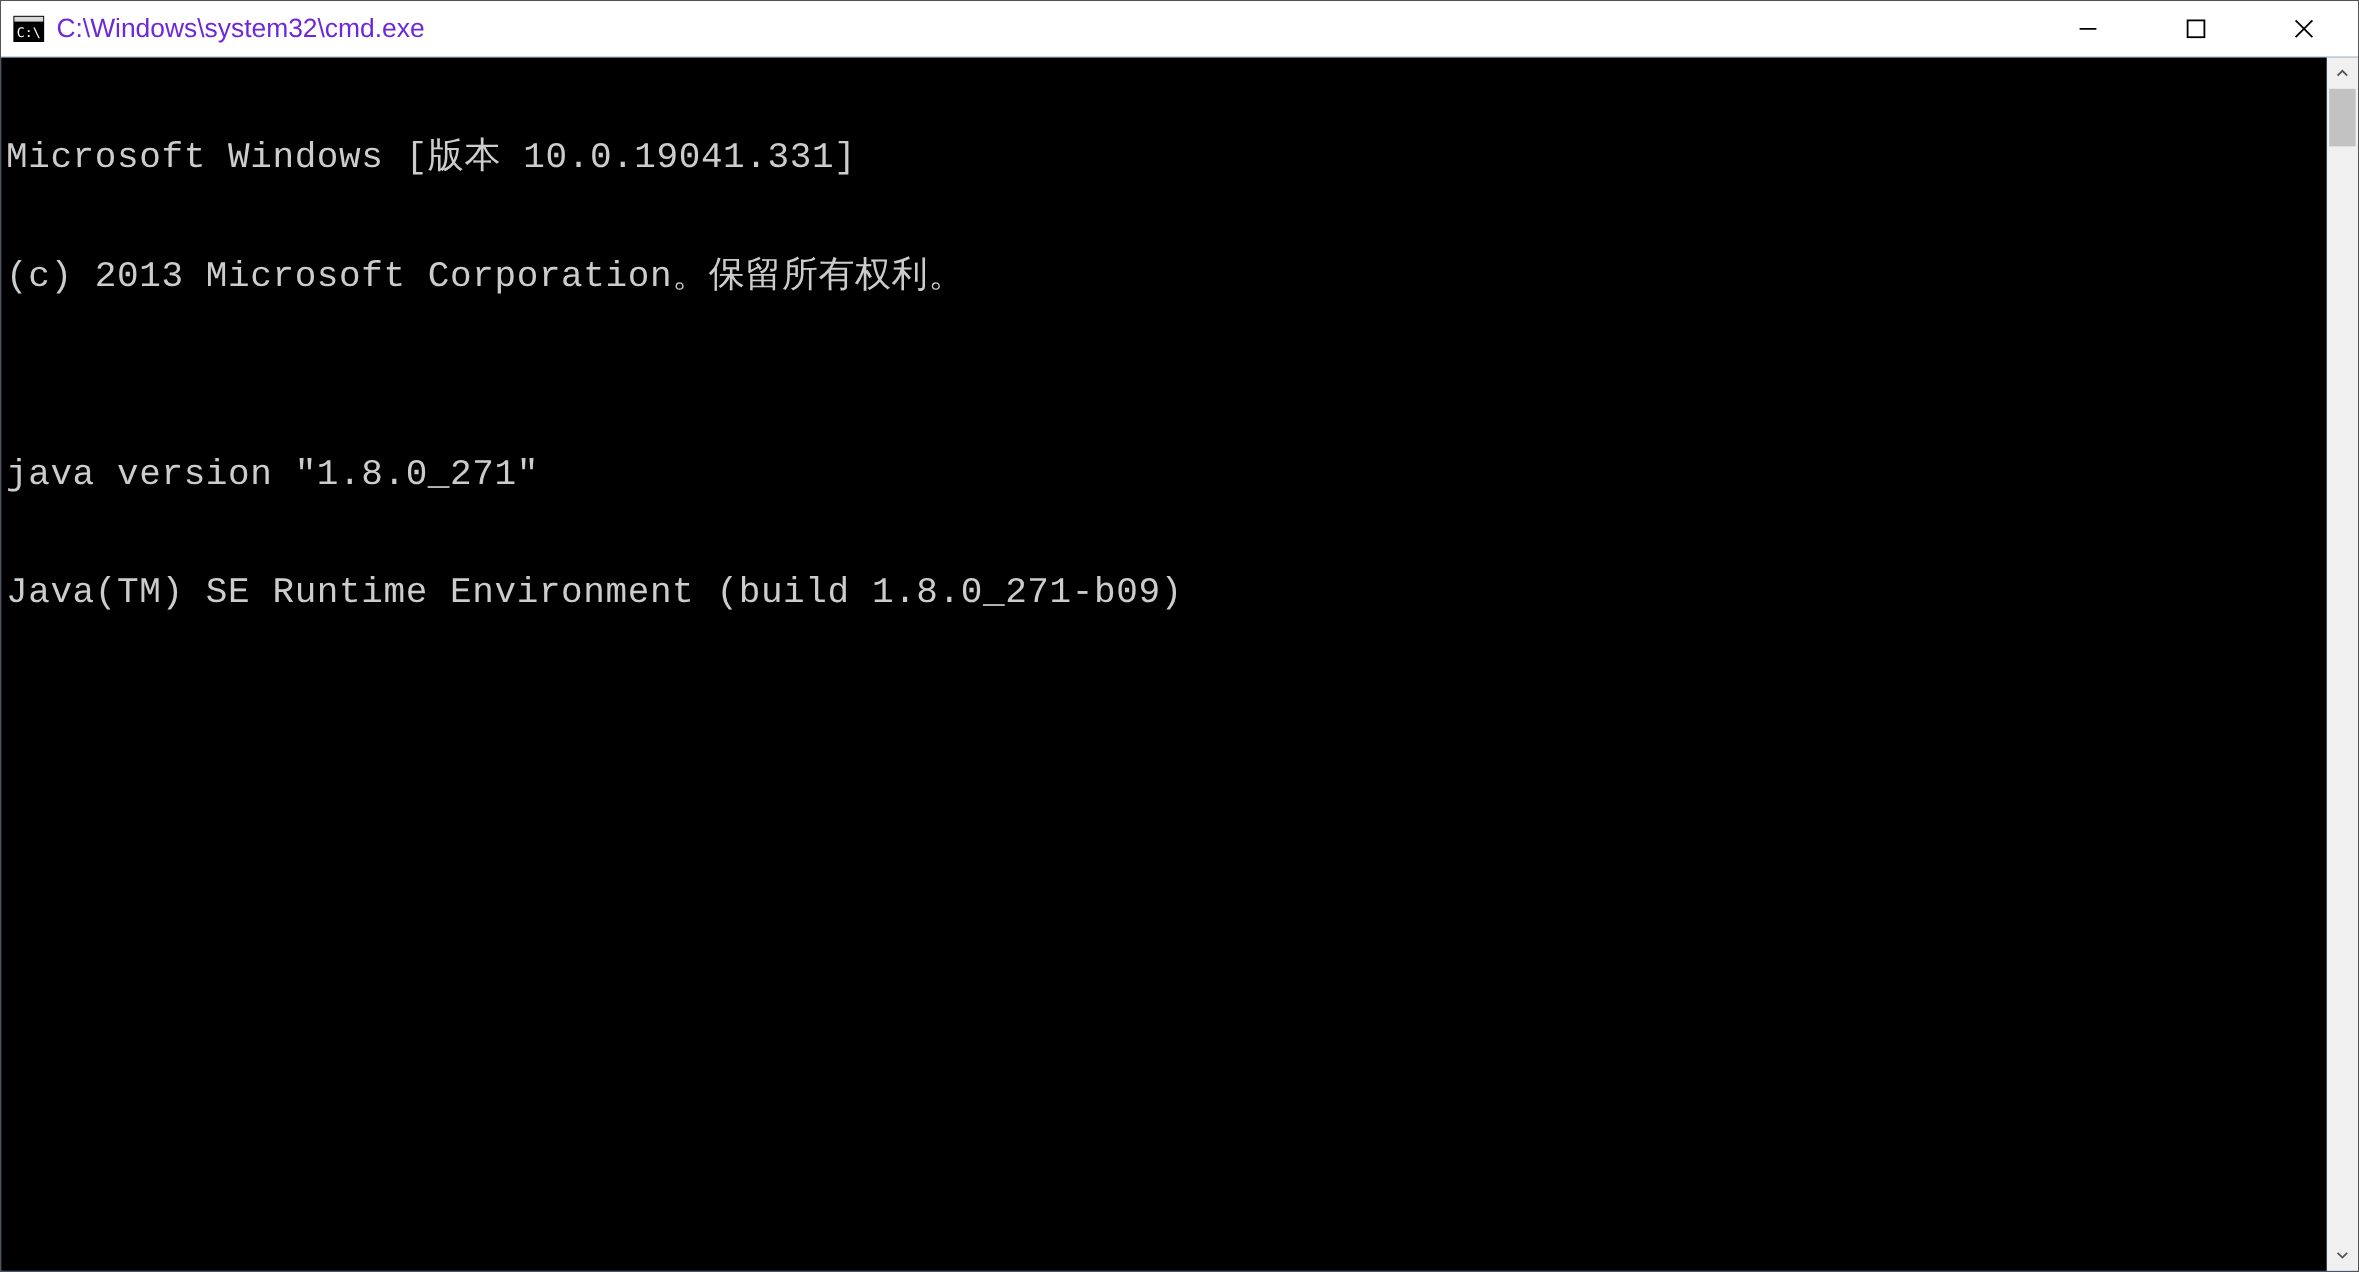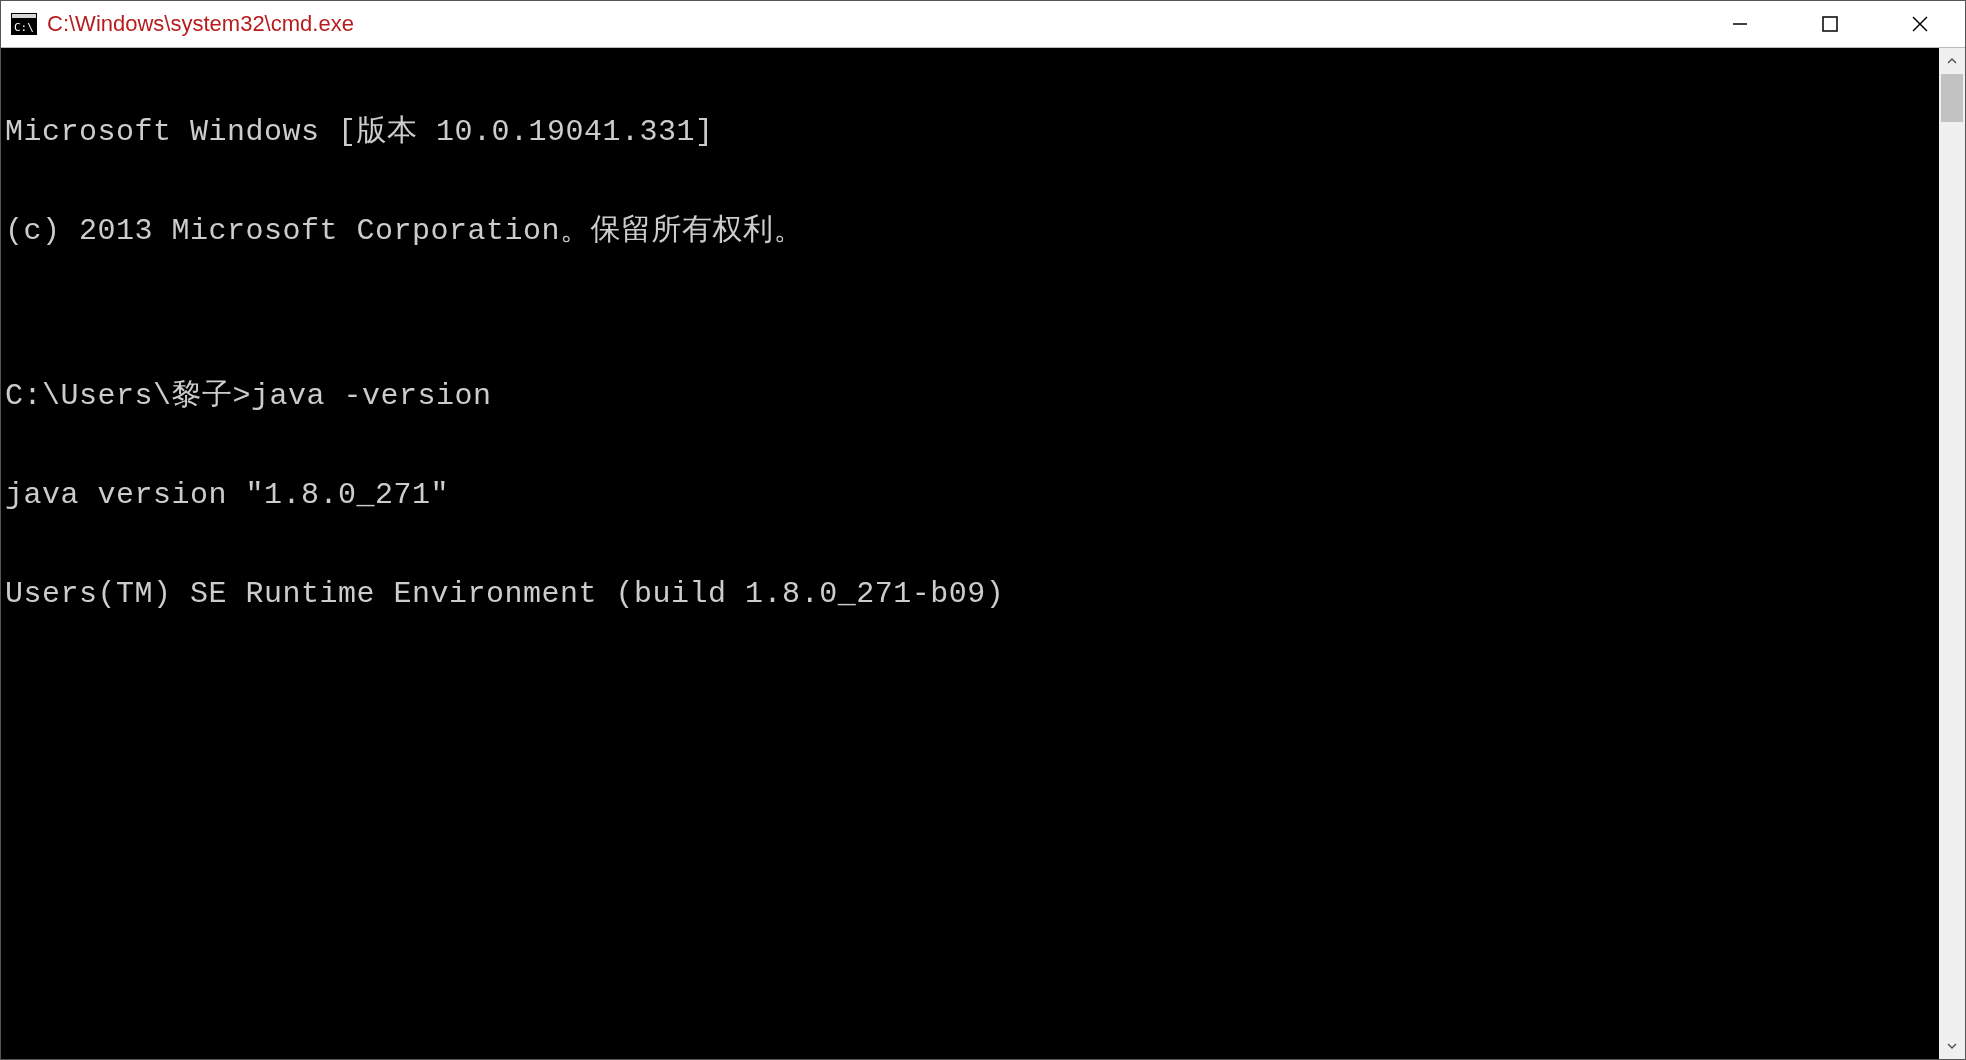--- a/index.html
+++ b/index.html
@@ -32,21 +32,21 @@
     height: 22px;
     margin-left: 10px;
     margin-right: 10px;
     display: flex;
     align-items: center;
     justify-content: center;
   }
   .titlebar .app-icon svg { width: 26px; height: 22px; }
   .titlebar .title-text {
     font-size: 22px;
-    color: #b91c1c;
+    color: #6d28d9;
     flex: 0 0 auto;
     white-space: nowrap;
   }
   .titlebar .spacer { flex: 1 1 auto; }
   .titlebar .win-controls {
     display: flex;
     height: 100%;
   }
   .titlebar .win-btn {
     width: 90px;
@@ -140,23 +140,22 @@
           </svg>
       </div>
     </div>
   </div>
 
   <div class="client">
     <div class="terminal">
       <span class="line">Microsoft Windows [版本 10.0.19041.331]</span>
       <span class="line">(c) 2013 Microsoft Corporation。保留所有权利。</span>
       <span class="line"></span>
-      <span class="line">C:\Users\黎子&gt;java -version</span>
       <span class="line">java version "1.8.0_271"</span>
-      <span class="line">Users(TM) SE Runtime Environment (build 1.8.0_271-b09)</span>
+      <span class="line">Java(TM) SE Runtime Environment (build 1.8.0_271-b09)</span>
       <span class="line"></span>
     </div>
     <div class="scrollbar">
       <div class="arrow">
         <svg width="12" height="12" viewBox="0 0 12 12">
             <polyline points="2,8 6,4 10,8" fill="none" stroke="#555" stroke-width="1.5"></polyline>
           </svg>
       </div>
       <div class="track">
         <div class="thumb"></div>

